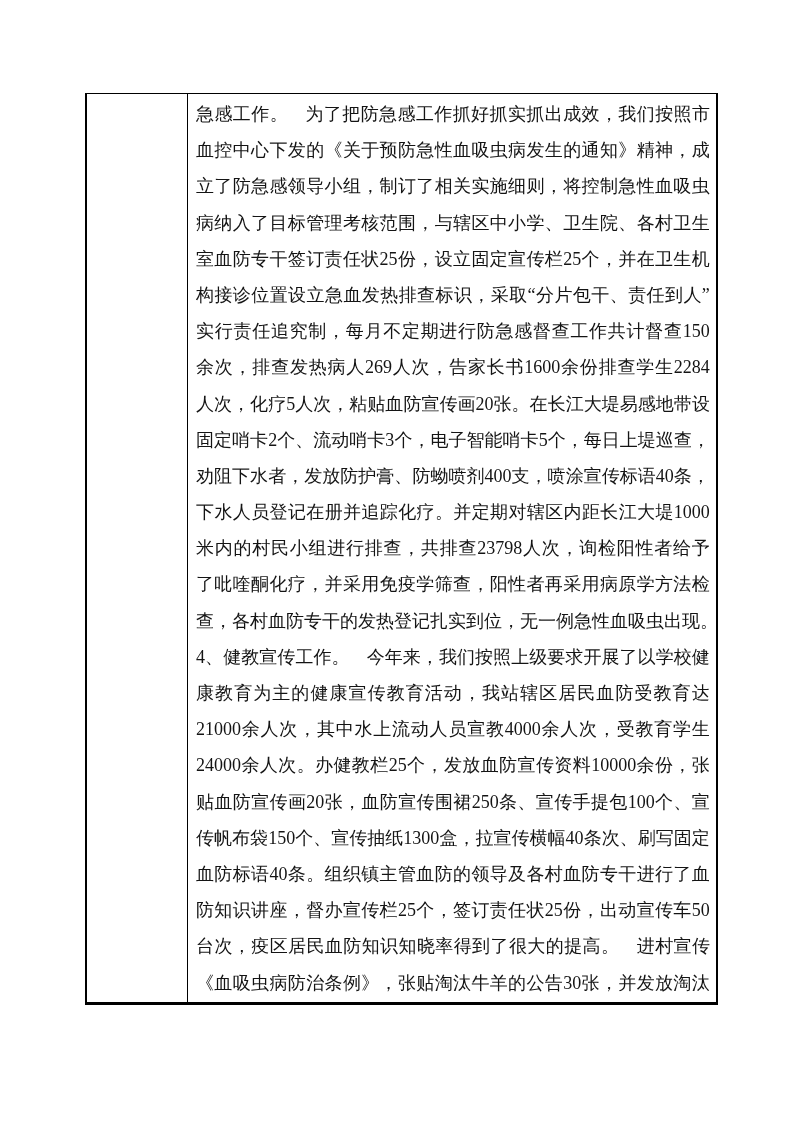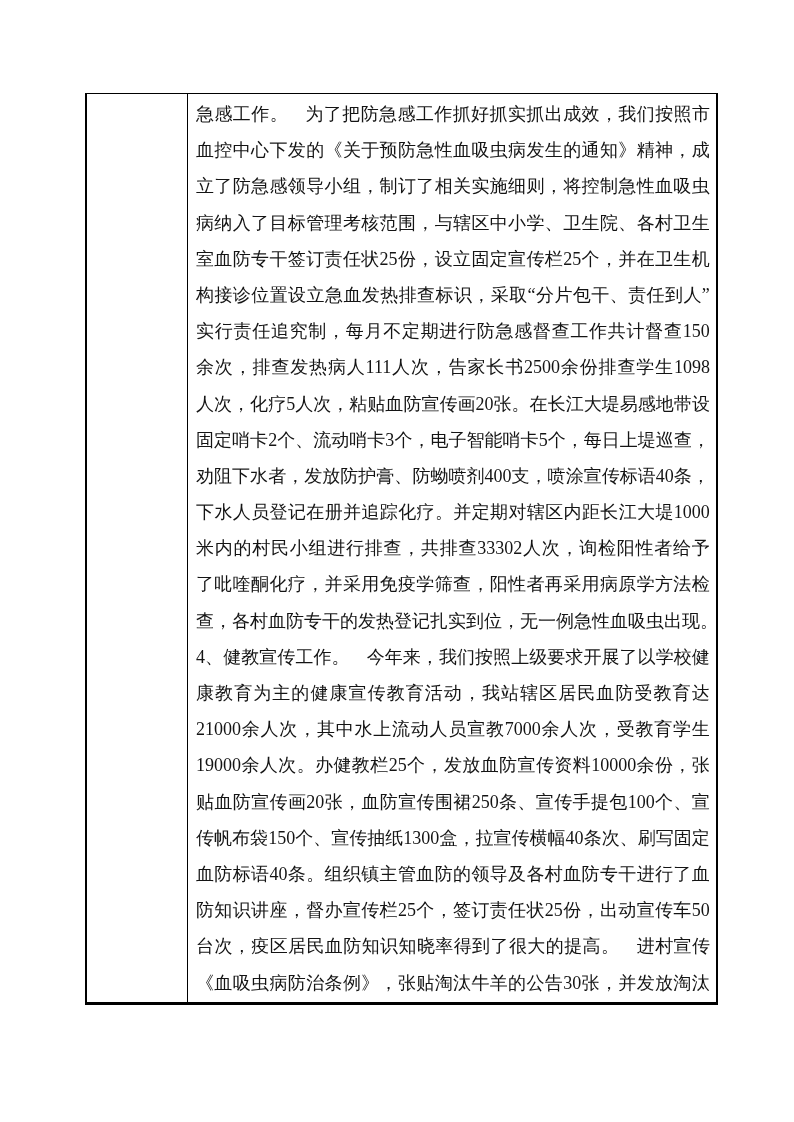--- a/index.html
+++ b/index.html
@@ -279,36 +279,36 @@
         <div class="line">
           <span class="tk">余</span>
           <span class="tk">次</span>
           <span class="tk">，</span>
           <span class="tk">排</span>
           <span class="tk">查</span>
           <span class="tk">发</span>
           <span class="tk">热</span>
           <span class="tk">病</span>
           <span class="tk">人</span>
-          <span class="tk">111</span>
+          <span class="tk">269</span>
           <span class="tk">人</span>
           <span class="tk">次</span>
           <span class="tk">，</span>
           <span class="tk">告</span>
           <span class="tk">家</span>
           <span class="tk">长</span>
           <span class="tk">书</span>
-          <span class="tk">2500</span>
+          <span class="tk">1600</span>
           <span class="tk">余</span>
           <span class="tk">份</span>
           <span class="tk">排</span>
           <span class="tk">查</span>
           <span class="tk">学</span>
           <span class="tk">生</span>
-          <span class="tk">1098</span>
+          <span class="tk">2284</span>
         </div>
         <div class="line">
           <span class="tk">人</span>
           <span class="tk">次</span>
           <span class="tk">，</span>
           <span class="tk">化</span>
           <span class="tk">疗</span>
           <span class="tk">5</span>
           <span class="tk">人</span>
           <span class="tk">次</span>
@@ -434,21 +434,21 @@
           <span class="tk">小</span>
           <span class="tk">组</span>
           <span class="tk">进</span>
           <span class="tk">行</span>
           <span class="tk">排</span>
           <span class="tk">查</span>
           <span class="tk">，</span>
           <span class="tk">共</span>
           <span class="tk">排</span>
           <span class="tk">查</span>
-          <span class="tk">33302</span>
+          <span class="tk">23798</span>
           <span class="tk">人</span>
           <span class="tk">次</span>
           <span class="tk">，</span>
           <span class="tk">询</span>
           <span class="tk">检</span>
           <span class="tk">阳</span>
           <span class="tk">性</span>
           <span class="tk">者</span>
           <span class="tk">给</span>
           <span class="tk">予</span>
@@ -583,33 +583,33 @@
           <span class="tk">其</span>
           <span class="tk">中</span>
           <span class="tk">水</span>
           <span class="tk">上</span>
           <span class="tk">流</span>
           <span class="tk">动</span>
           <span class="tk">人</span>
           <span class="tk">员</span>
           <span class="tk">宣</span>
           <span class="tk">教</span>
-          <span class="tk">7000</span>
+          <span class="tk">4000</span>
           <span class="tk">余</span>
           <span class="tk">人</span>
           <span class="tk">次</span>
           <span class="tk">，</span>
           <span class="tk">受</span>
           <span class="tk">教</span>
           <span class="tk">育</span>
           <span class="tk">学</span>
           <span class="tk">生</span>
         </div>
         <div class="line">
-          <span class="tk">19000</span>
+          <span class="tk">24000</span>
           <span class="tk">余</span>
           <span class="tk">人</span>
           <span class="tk">次</span>
           <span class="tk">。</span>
           <span class="tk">办</span>
           <span class="tk">健</span>
           <span class="tk">教</span>
           <span class="tk">栏</span>
           <span class="tk">25</span>
           <span class="tk">个</span>

